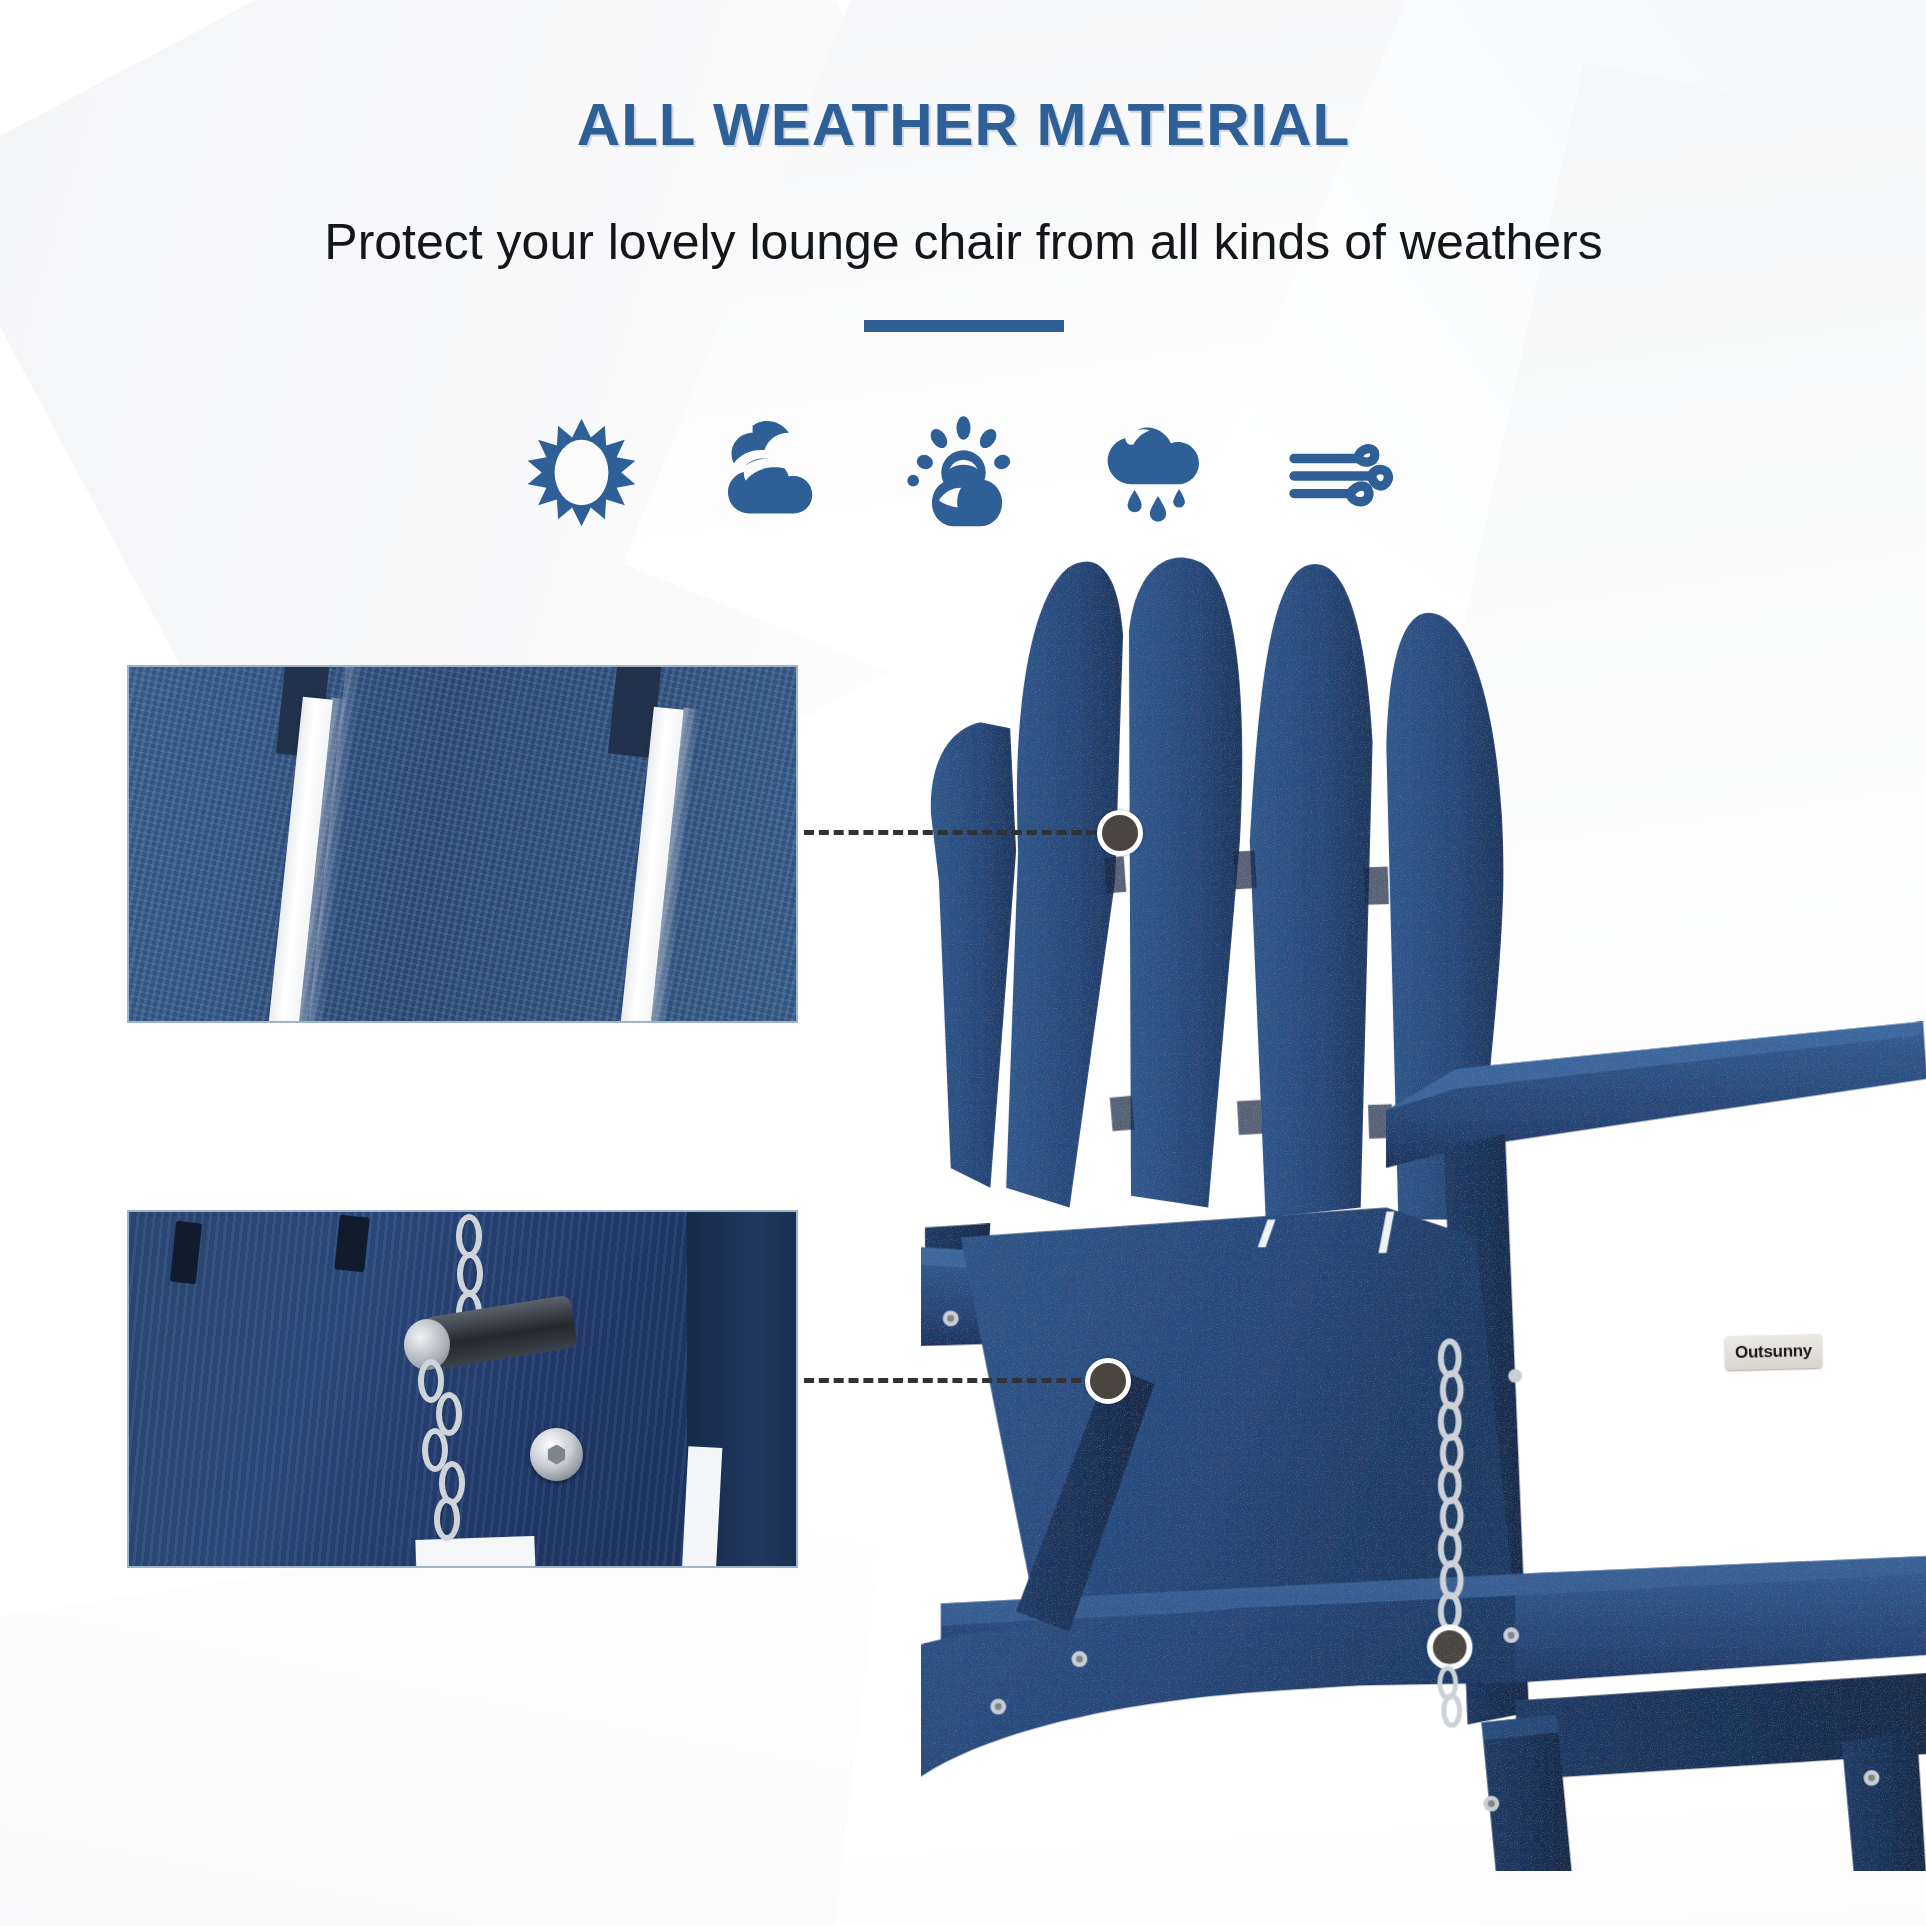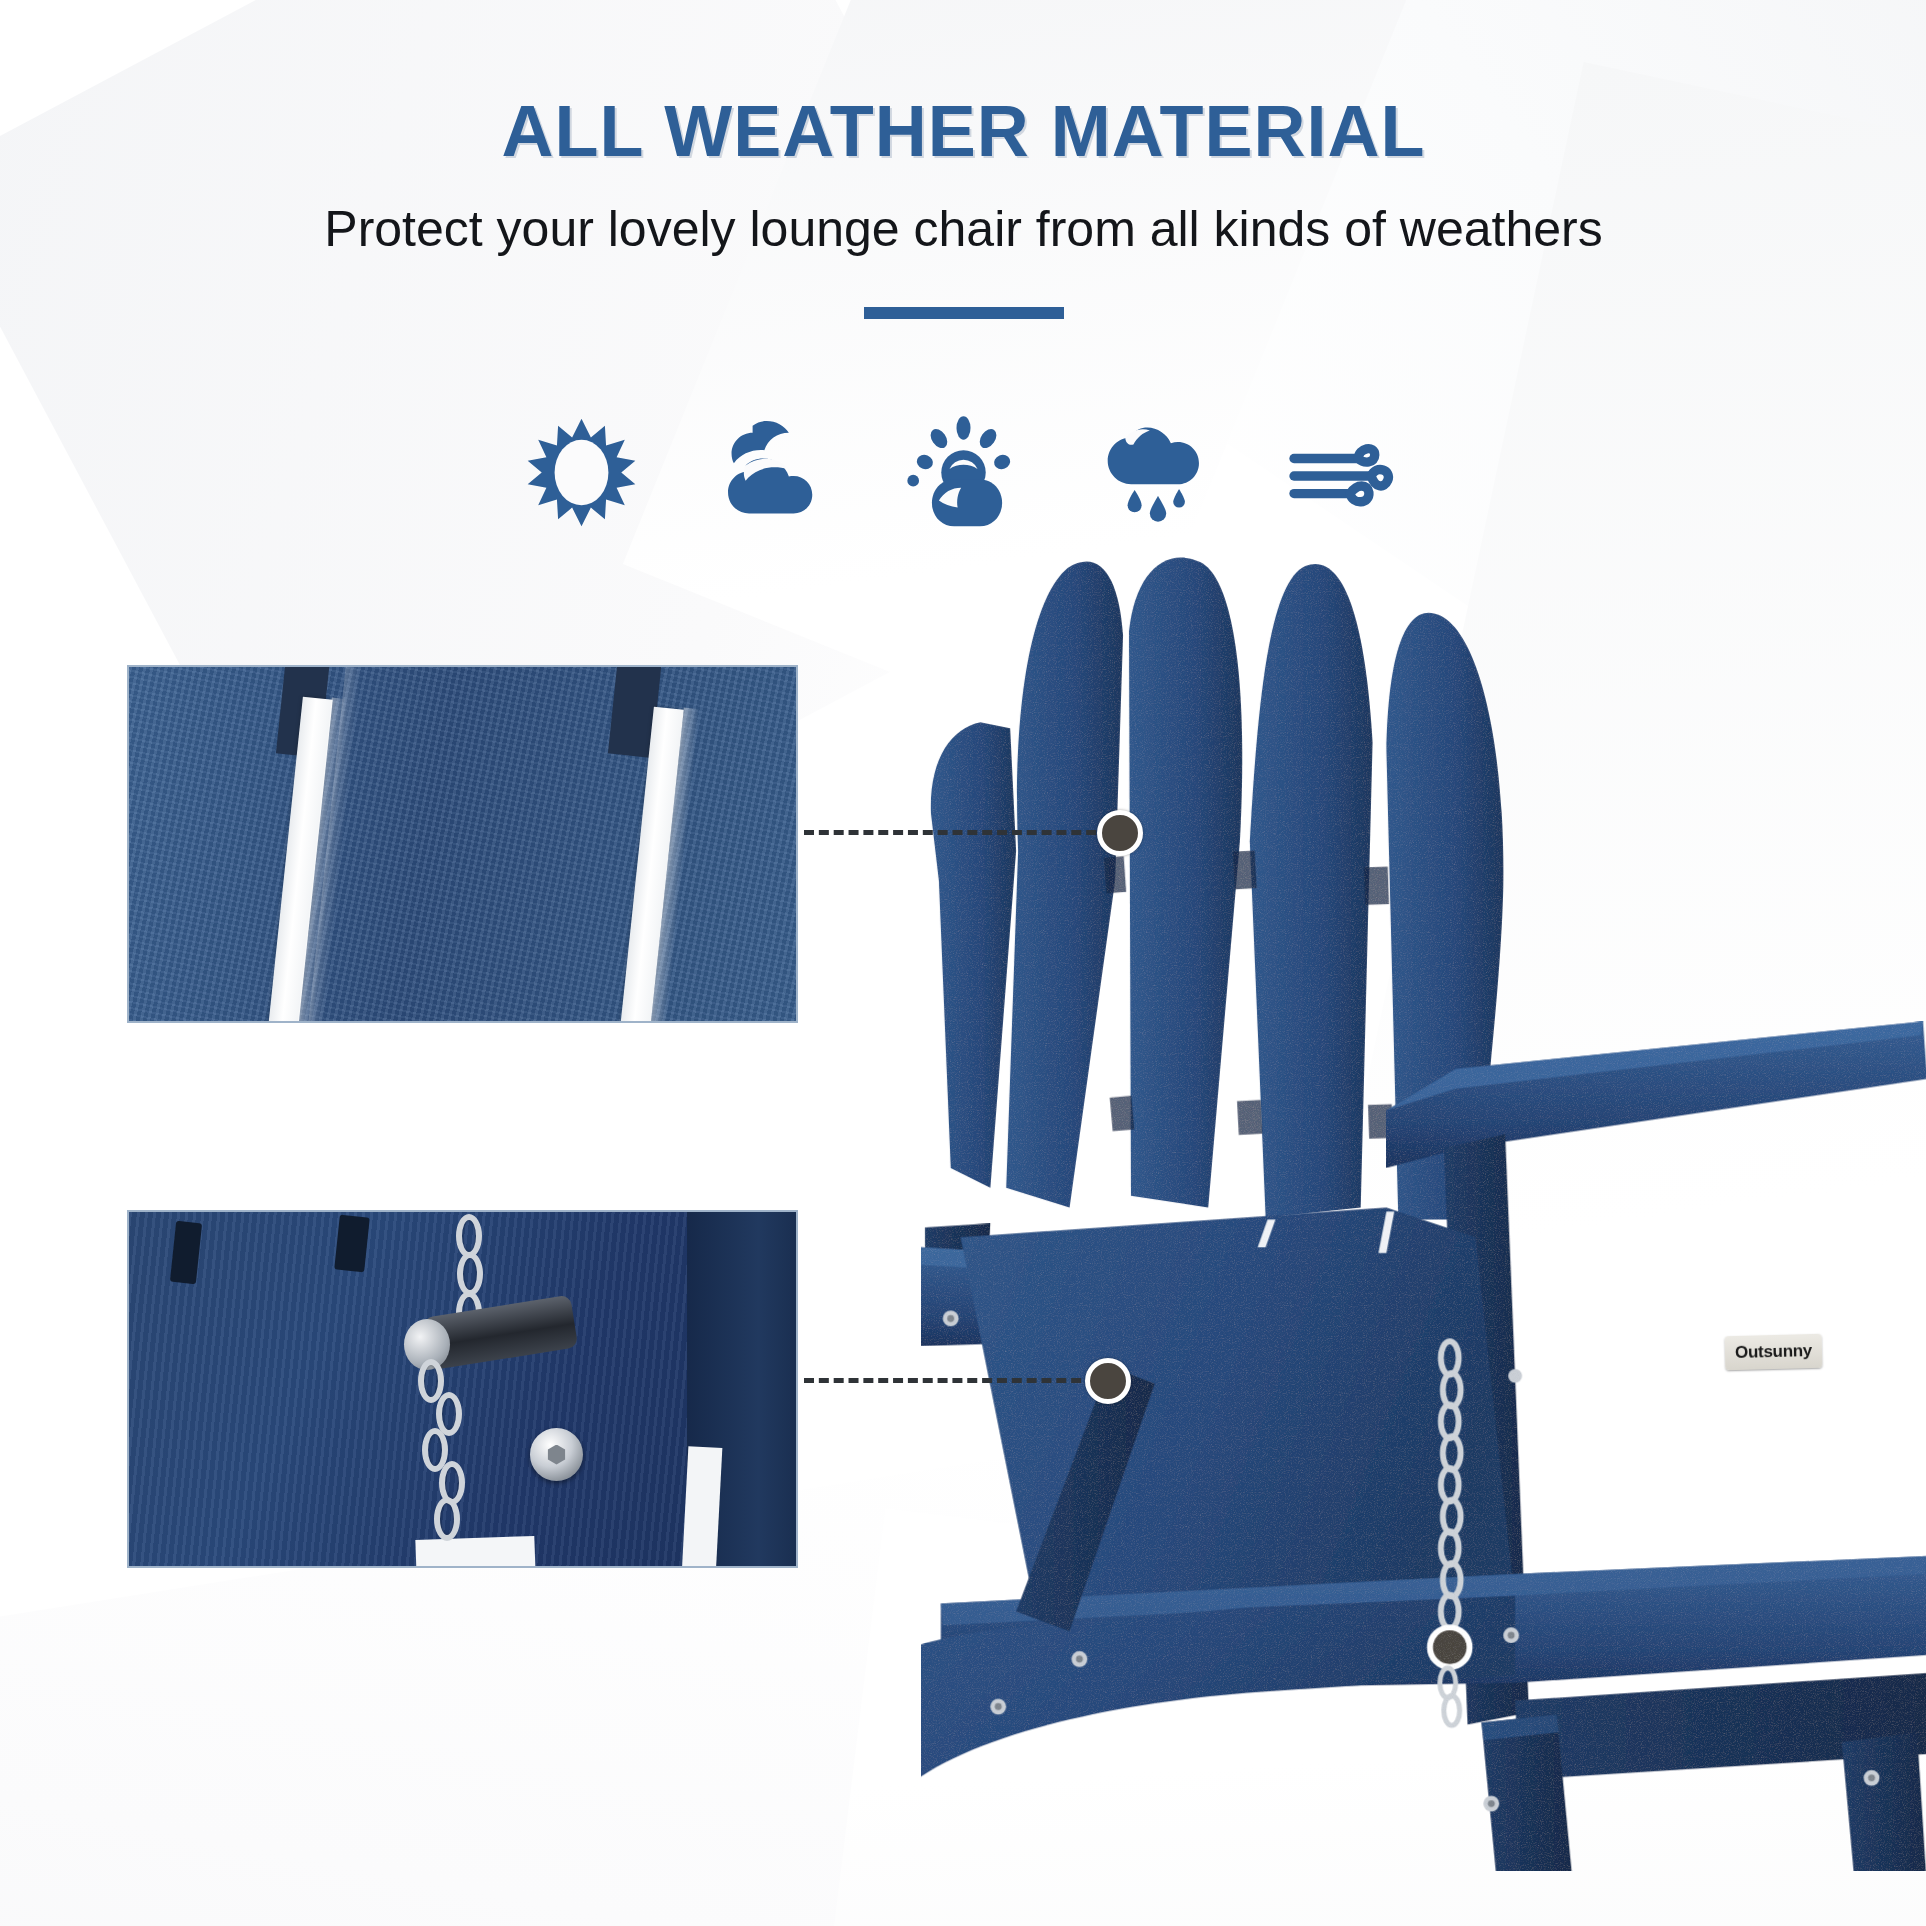--- a/index.html
+++ b/index.html
@@ -29,29 +29,29 @@
         background:linear-gradient(-10deg,#f4f5f6 0%,#ffffff 70%);
         transform:rotate(7deg); }
   .f6 { left:40%; top:-198px; width:515px; height:891px;
         background:linear-gradient(150deg,#f2f3f5 0%,#ffffff 80%);
         transform:rotate(22deg); }
 
   
   #header { position:absolute; top:0; left:0; width:1927px; z-index:5; text-align:center; }
   #headline {
     margin-top:95px;
-    font-size:72px;
+    font-size:60px;
     font-weight:bold;
     letter-spacing:1px;
     color:#2E5F97;
     text-shadow:2px 2px 0 rgba(150,165,185,.40);
     line-height:1;
   }
   #subhead {
-    margin-top:34px;
+    margin-top:59px;
     font-size:50px;
     color:#14161a;
     font-weight:400;
     line-height:1.15;
   }
   #divider {
     margin:48px auto 0;
     width:200px;
     height:12px;
     background:#2E5F97;

